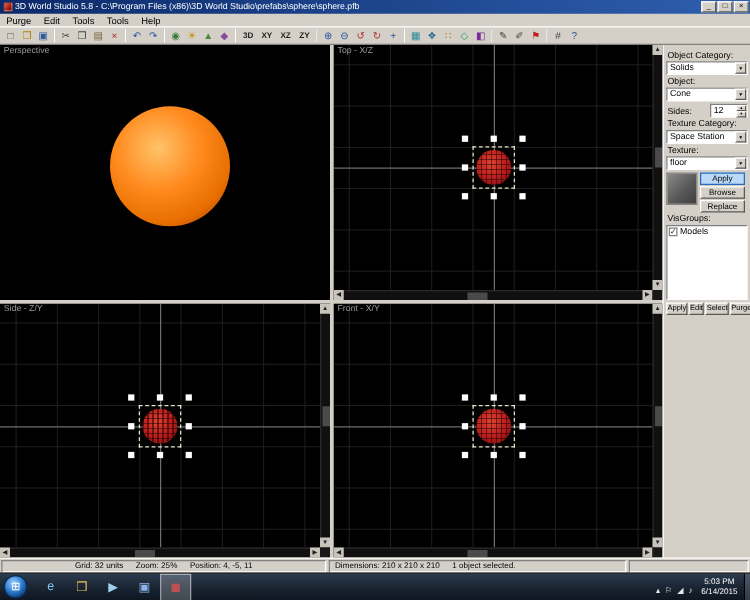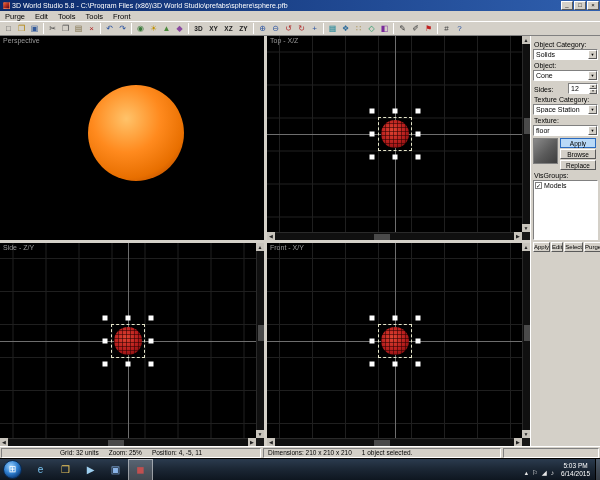--- a/index.html
+++ b/index.html
@@ -131,21 +131,21 @@
   <div class="win-btn">_</div>
   <div class="win-btn">□</div>
   <div class="win-btn">×</div>
 </div>
 
 <div class="menubar">
     <div class="menu-item">Purge</div>
     <div class="menu-item">Edit</div>
     <div class="menu-item">Tools</div>
     <div class="menu-item">Tools</div>
-    <div class="menu-item">Front</div>
+    <div class="menu-item">Help</div>
   </div>
 
 <div class="toolbar">
     <div class="tb-btn" style="color: rgb(85, 85, 85);">□</div>
     <div class="tb-btn" style="color: rgb(176, 128, 0);">❒</div>
     <div class="tb-btn" style="color: rgb(51, 90, 154);">▣</div>
     <div class="tb-sep"></div>
     <div class="tb-btn" style="color: rgb(68, 68, 68);">✂</div>
     <div class="tb-btn" style="color: rgb(68, 68, 68);">❐</div>
     <div class="tb-btn" style="color: rgb(122, 106, 64);">▤</div>

